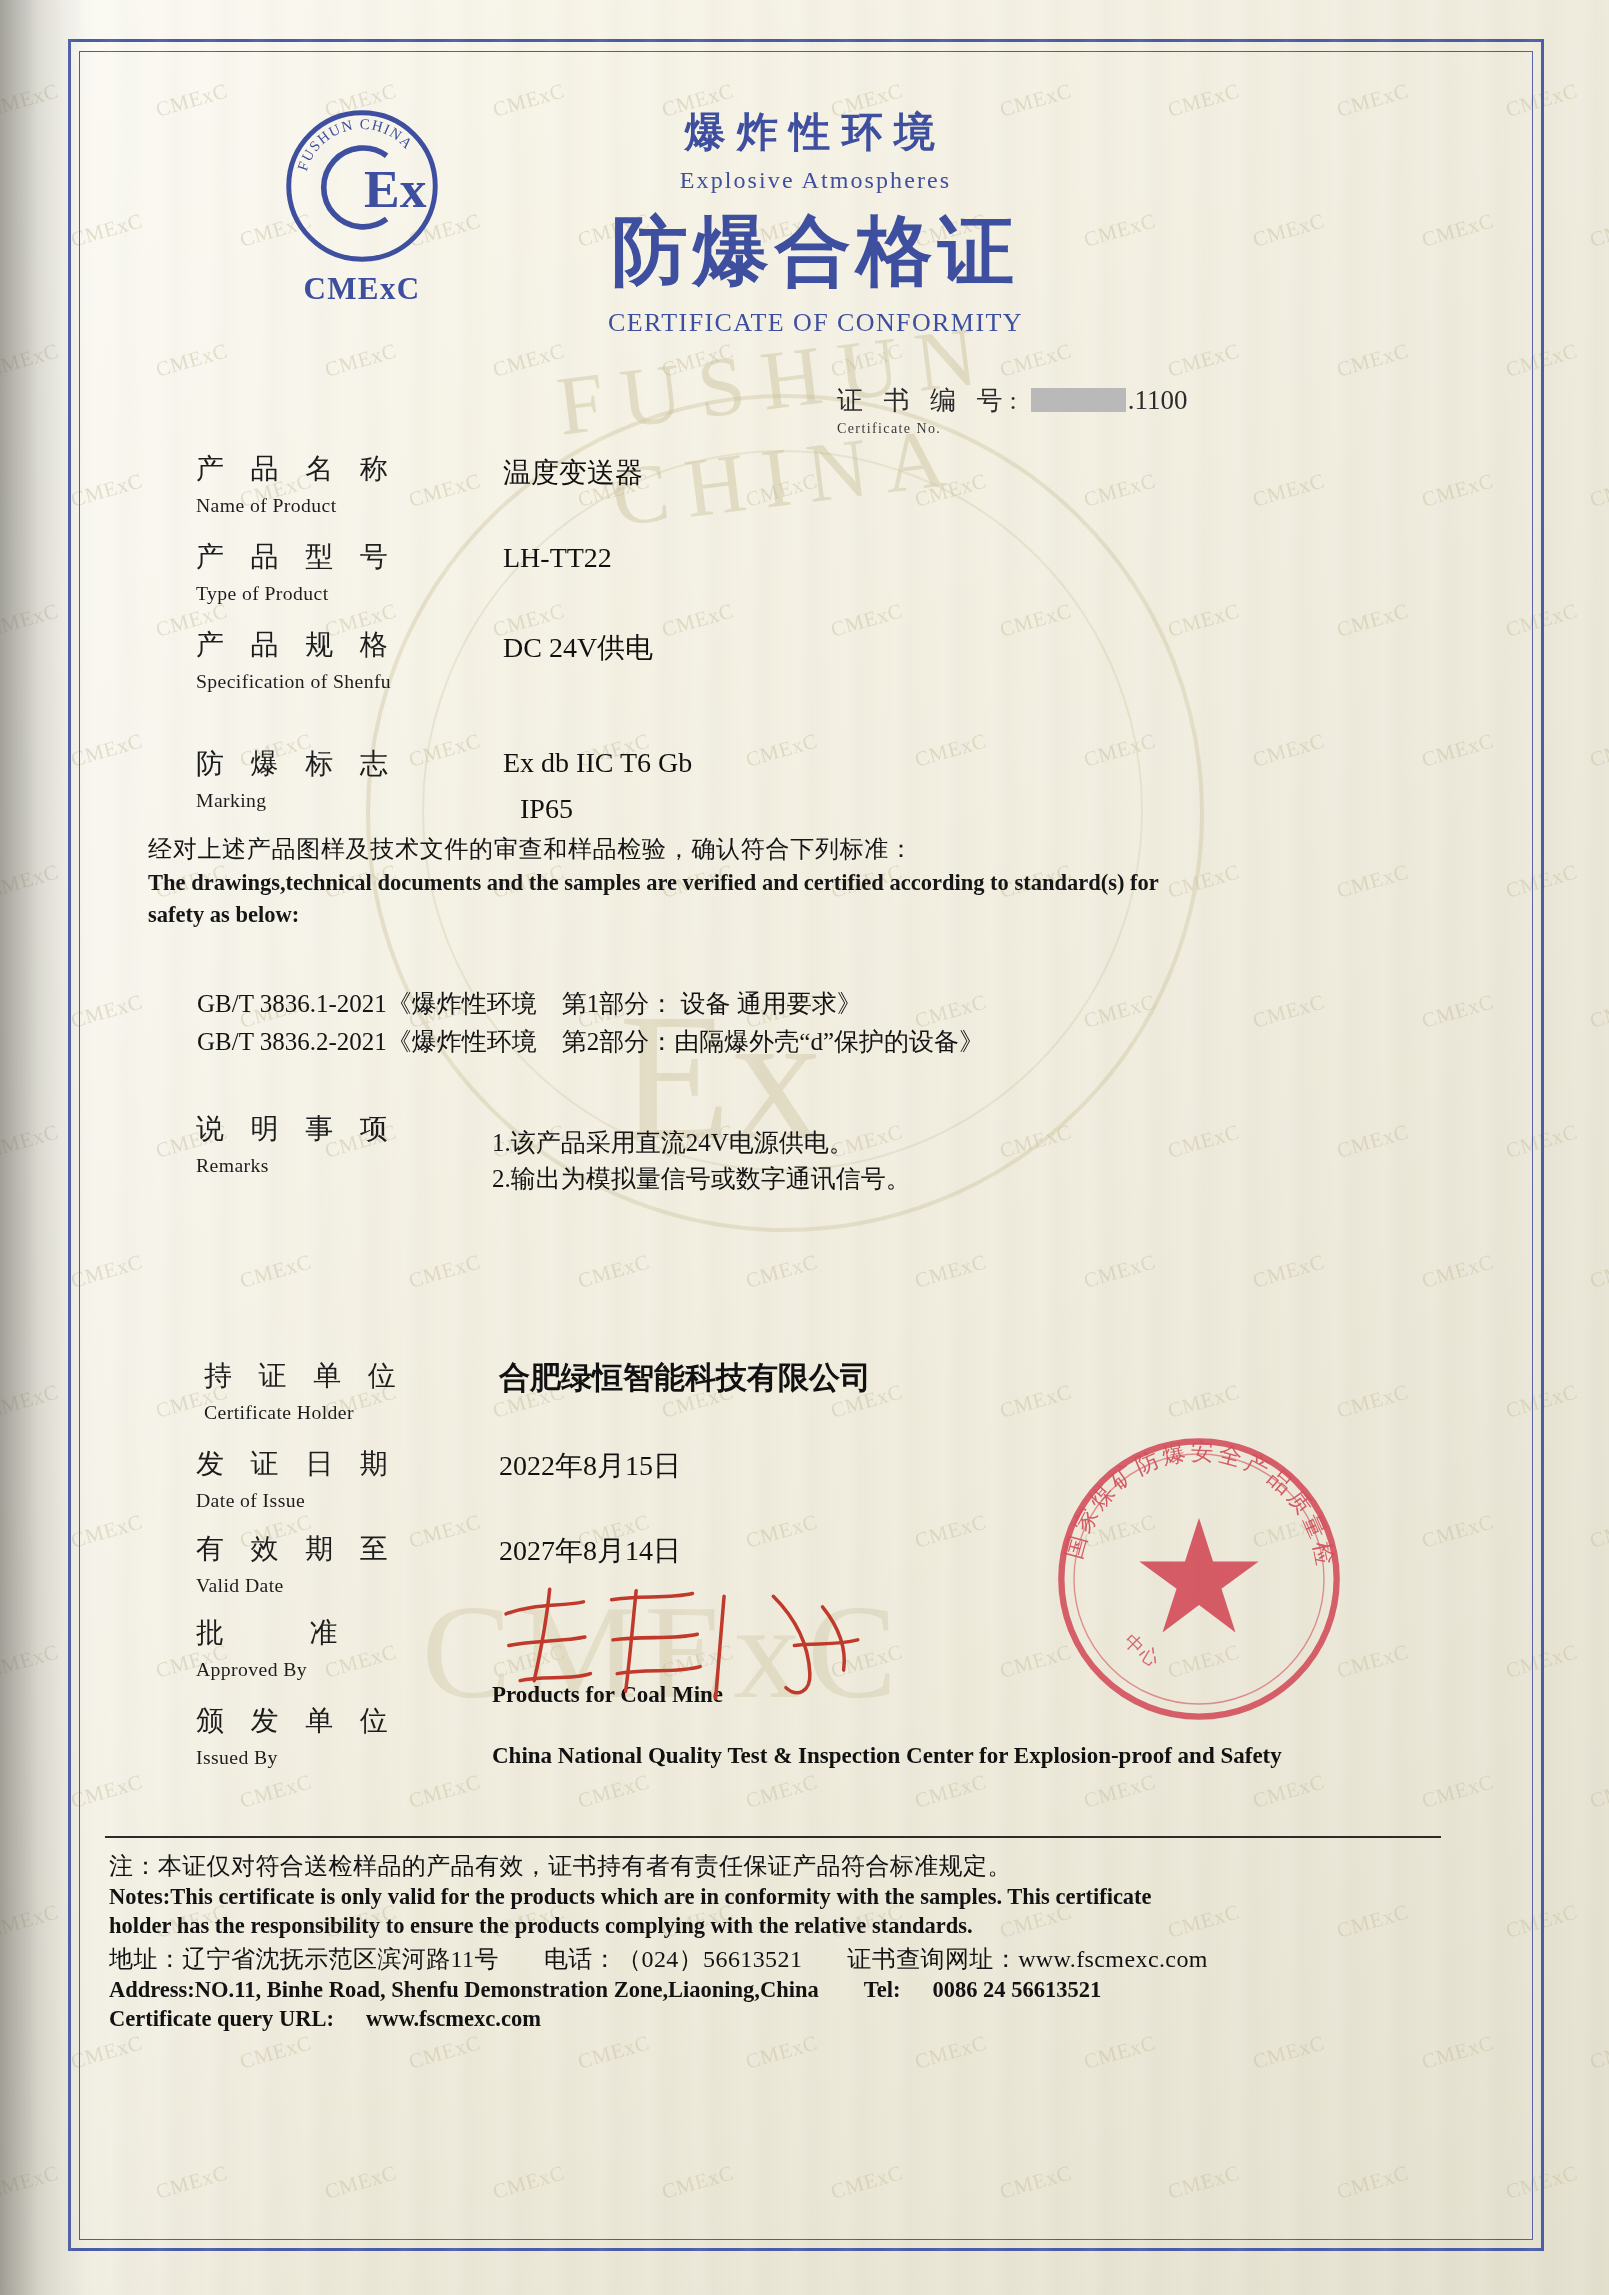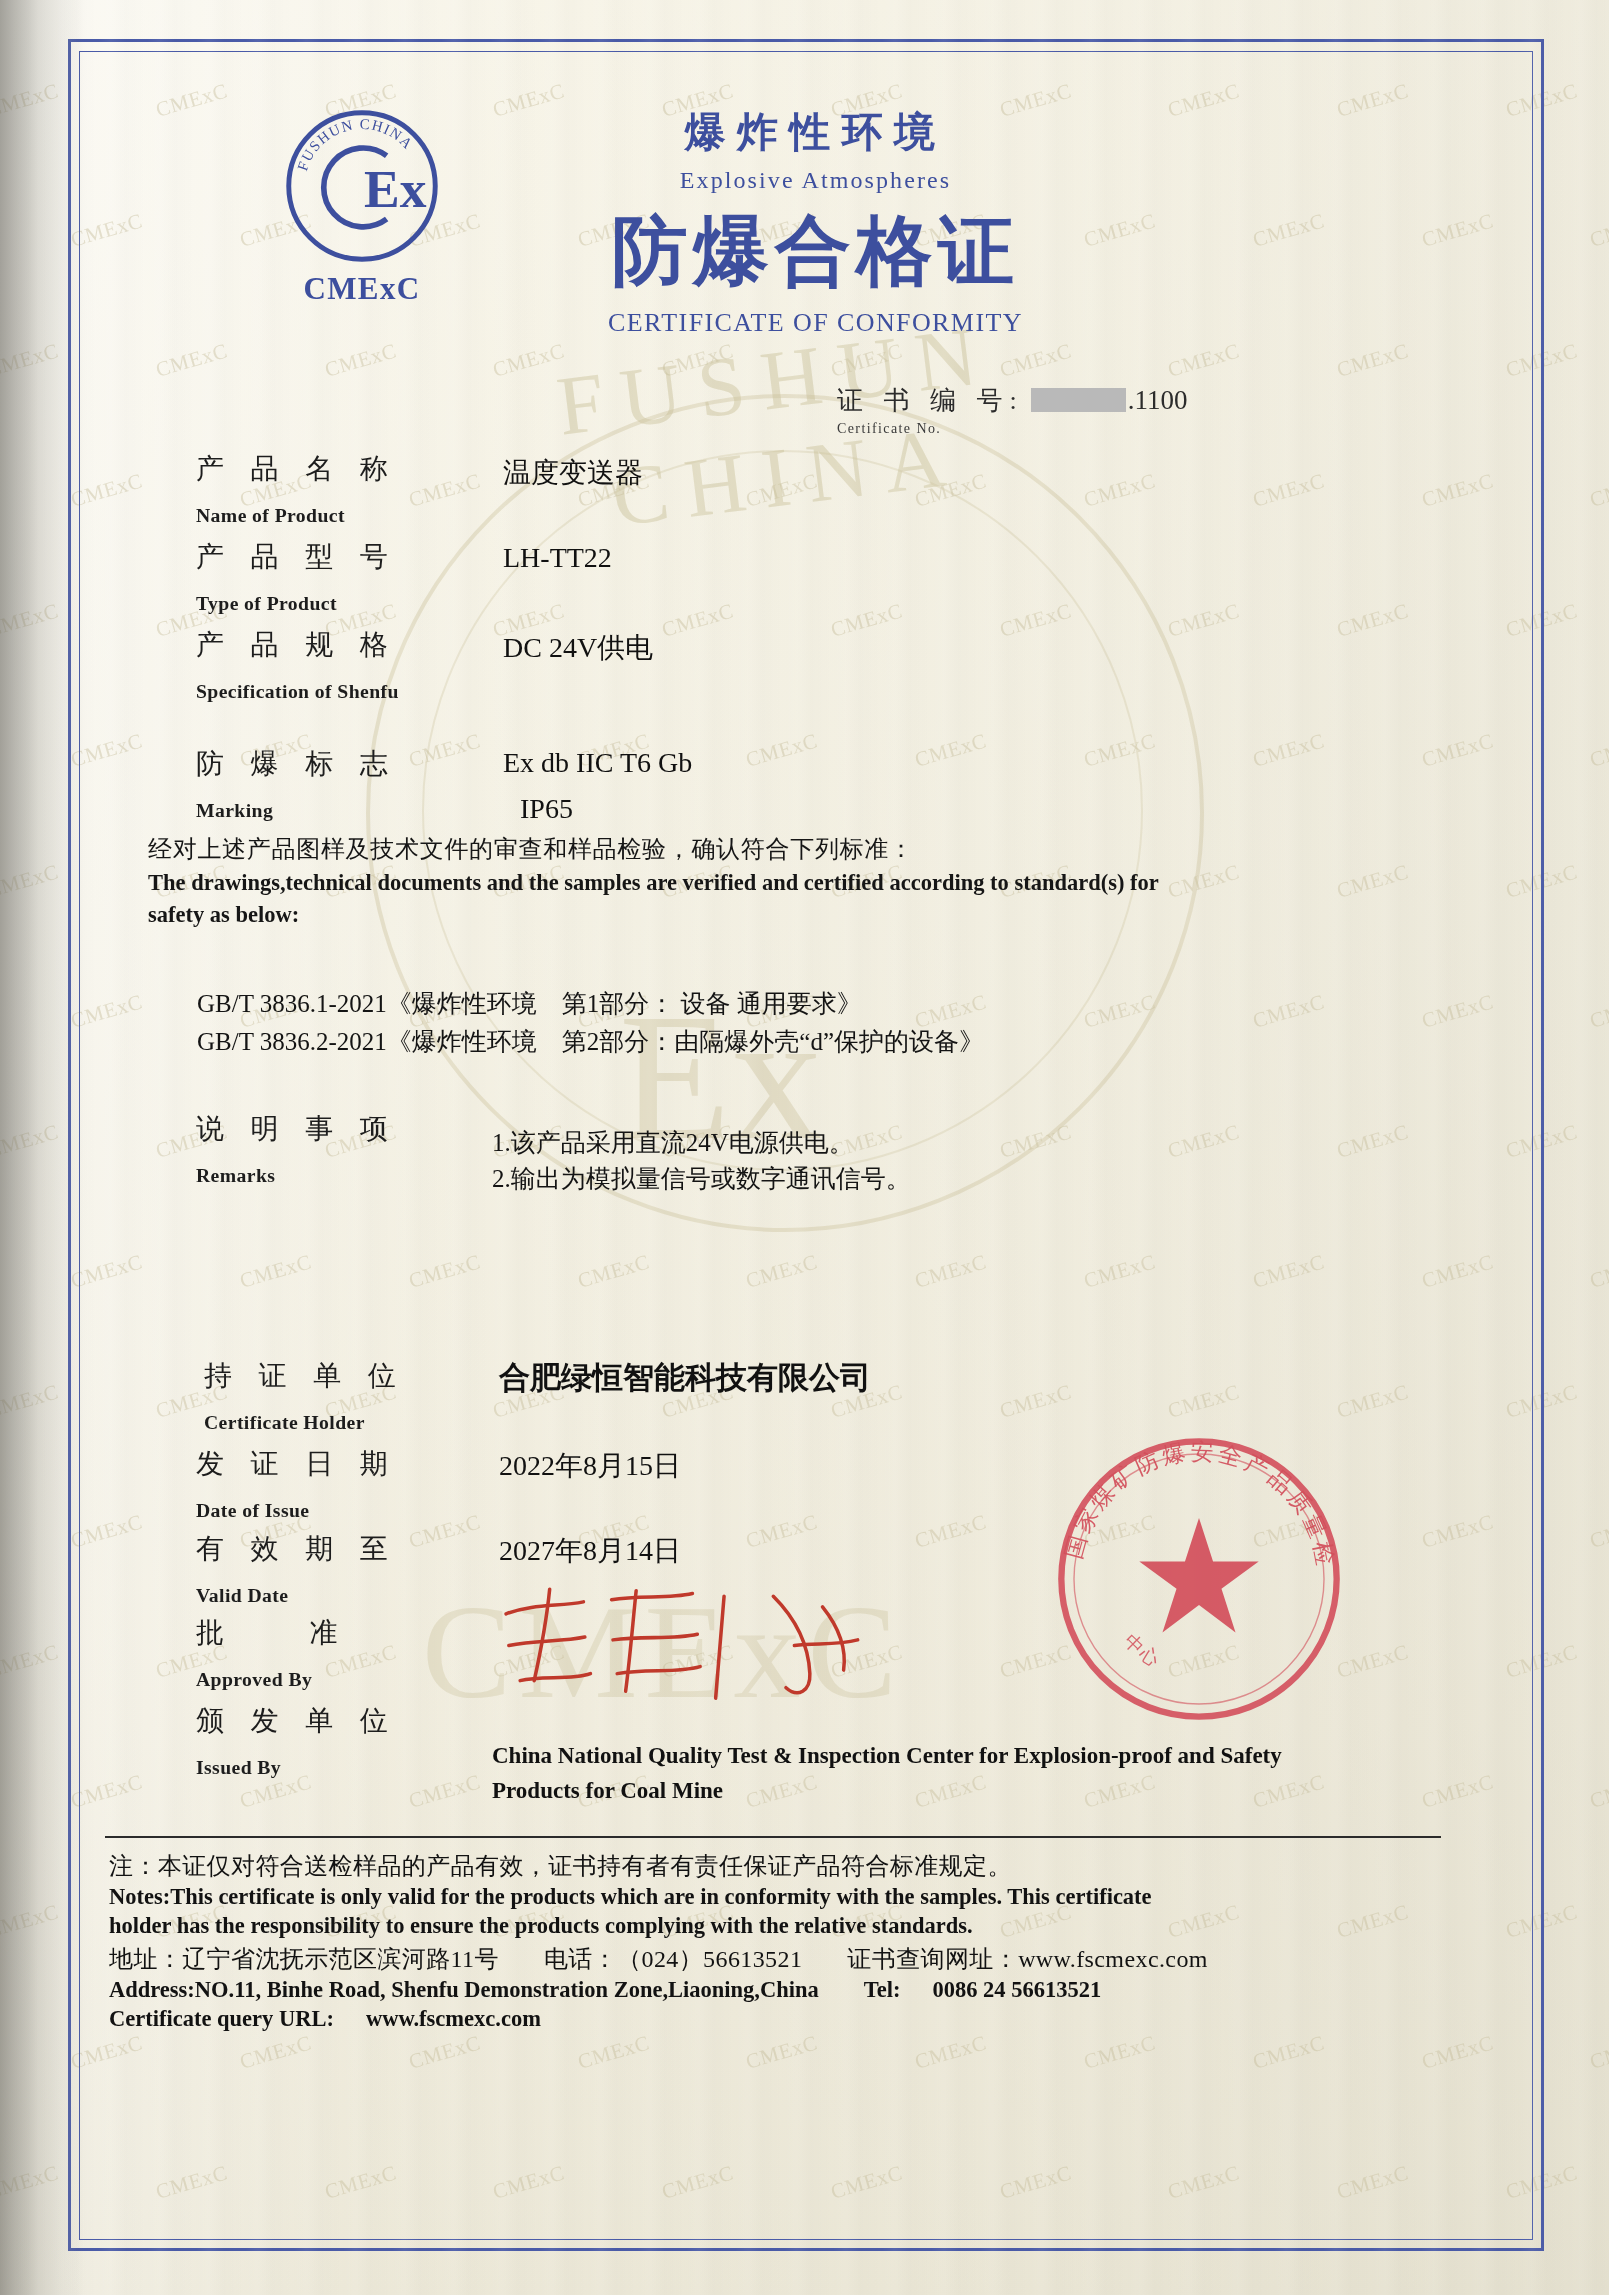--- a/index.html
+++ b/index.html
@@ -239,23 +239,23 @@
     color: #1d1d1d;
   }
   .f-label-cn {
     font-size: 28px;
     letter-spacing: 9.8px;
     font-family: "Liberation Serif", serif;
     white-space: nowrap;
   }
   .f-label-en {
     font-size: 19.7px;
-    font-weight: bold;
+    font-weight: normal;
     letter-spacing: 0.4px;
-    margin-top: 16px;
+    margin-top: 6px;
     font-family: "Liberation Serif", serif;
     white-space: nowrap;
   }
   .f-value {
     position: absolute;
     font-size: 28px;
     font-family: "Liberation Serif", serif;
     color: #111;
     white-space: nowrap;
   }
@@ -667,21 +667,21 @@
         <path d="M470,45 C490,70 505,100 500,135"></path>
         <path d="M430,100 C460,96 490,100 520,92"></path>
       </g>
     </svg>
 
     <div class="field" style="left:196px; top:1702px;">
       <div class="f-label-cn">颁 发 单 位</div>
       <div class="f-label-en">Issued By</div>
     </div>
     <div class="f-value" style="left:492px; top:1743px; font-size:23px; font-weight:bold;">China National Quality Test &amp; Inspection Center for Explosion-proof and Safety</div>
-    <div class="f-value" style="left:492px; top:1778px; font-size:23px; font-weight:bold;">Products for Coal Mine</div>
+    <div class="f-value" style="left:492px; top:1682px; font-size:23px; font-weight:bold;">Products for Coal Mine</div>
 
     <svg class="seal" viewBox="0 0 430 430" xmlns="http://www.w3.org/2000/svg">
       <defs>
         <path id="sealArc" d="M 45 215 A 170 170 0 1 1 385 215" fill="none"></path>
         <path id="sealArcB" d="M 75 215 A 140 140 0 1 0 355 215" fill="none"></path>
       </defs>
       <circle cx="215" cy="215" r="196" fill="none" stroke="#cf3a4a" stroke-width="9" opacity="0.9"></circle>
       <circle cx="215" cy="215" r="178" fill="none" stroke="#cf3a4a" stroke-width="2" opacity="0.6"></circle>
       <text font-family="Liberation Serif, serif" font-size="33" fill="#cf3a4a" letter-spacing="5" opacity="0.92">
         <textPath href="#sealArc" startOffset="5%">国家煤矿防爆安全产品质量检验检测</textPath>

